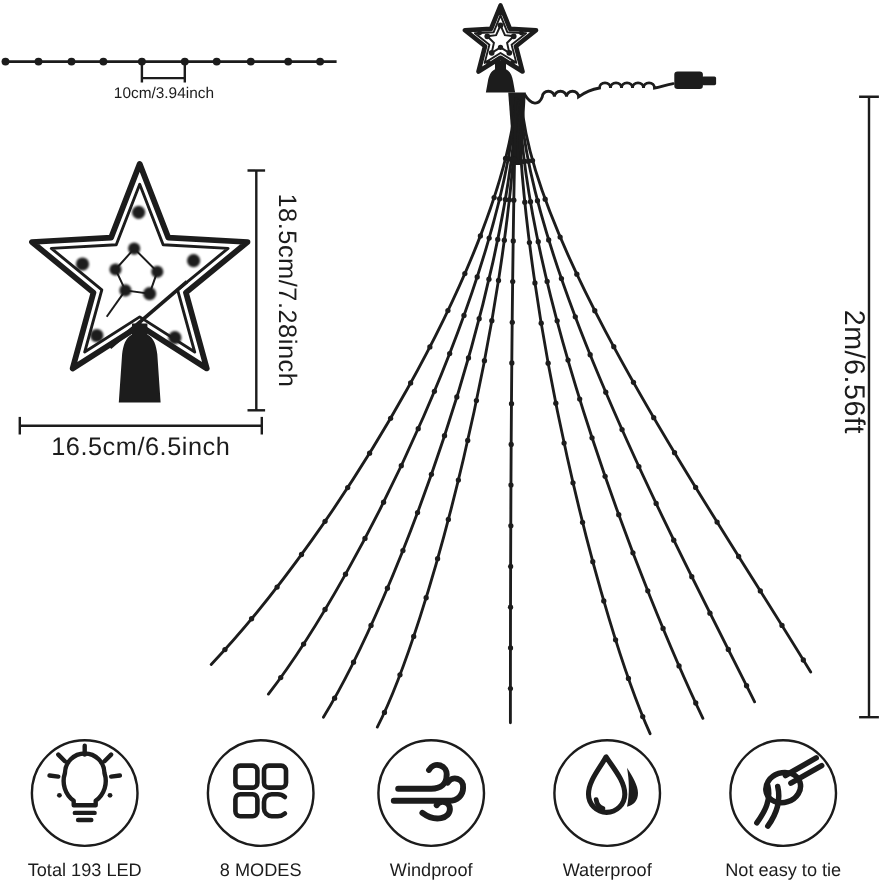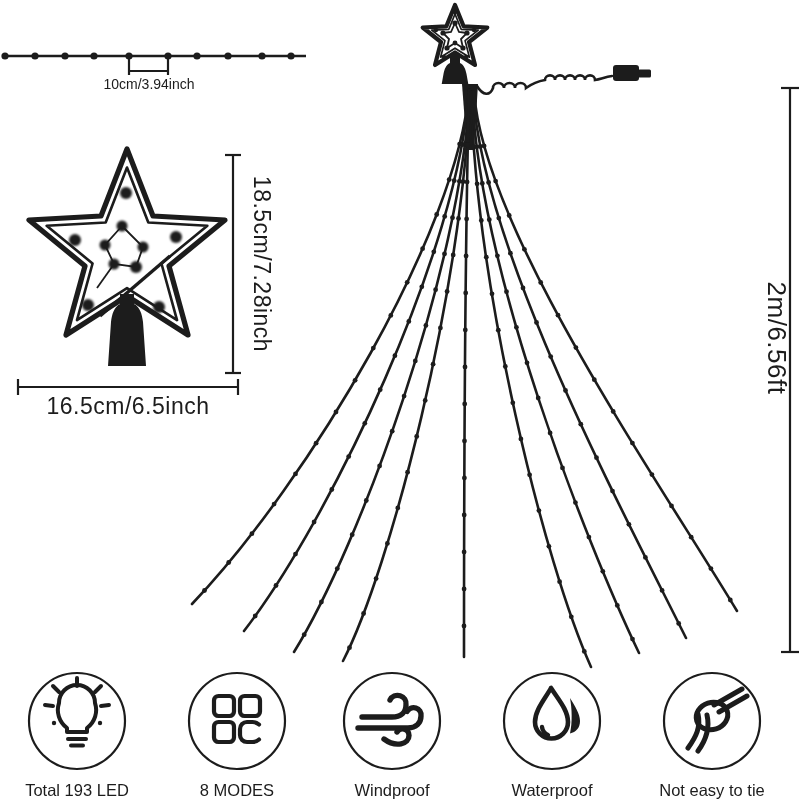--- a/index.html
+++ b/index.html
@@ -1,18 +1,18 @@
 <!DOCTYPE html>
 <html style="--ink: #1c1c1c; --bg: #ffffff;"><head>
 <meta charset="utf-8">
 <style>
   :root{ --ink:#1c1c1c; --bg:#ffffff; }
   html,body{ margin:0; padding:0; background:var(--bg); }
   .canvas{ position:relative; width:800px; height:800px; background:var(--bg); overflow:hidden;
-           font-family:"Liberation Sans", sans-serif; }
+           font-family:"Liberation Sans", sans-serif;border-radius:13px; }
   svg{ display:block; }
   .ink-stroke{ stroke:var(--ink); fill:none; }
   .ink-fill{ fill:var(--ink); stroke:none; }
   .thin{ stroke-width:1.8; }
   .dim{ stroke-width:2.2; }
   .wire{ stroke-width:2.6; stroke-linecap:round; }
   .t{ fill:var(--ink); font-family:"Liberation Sans", sans-serif; }
   .t-dim{ font-size:23px; letter-spacing:.5px; }
   .t-dim-lg{ font-size:26px; letter-spacing:.5px; }
   .t-small{ font-size:14px; }

